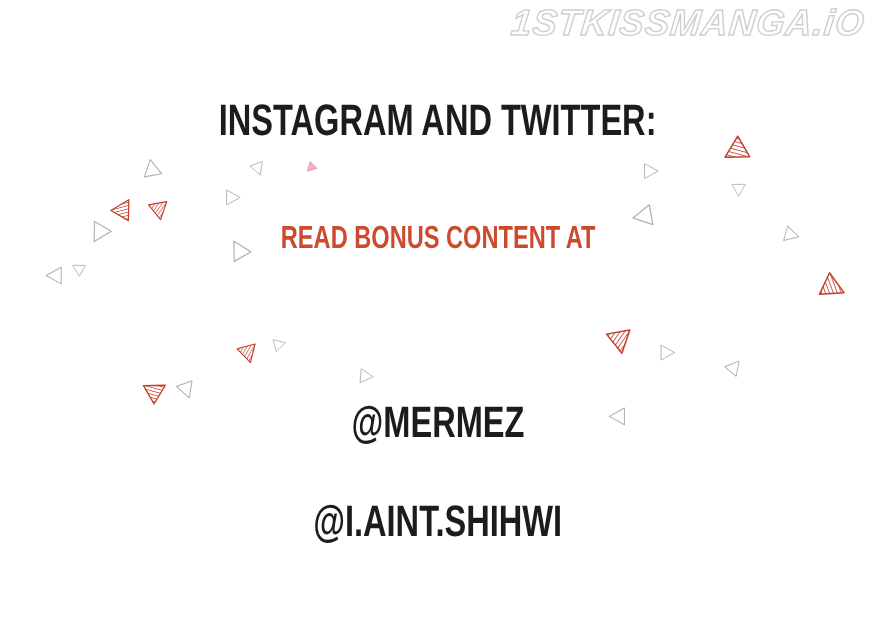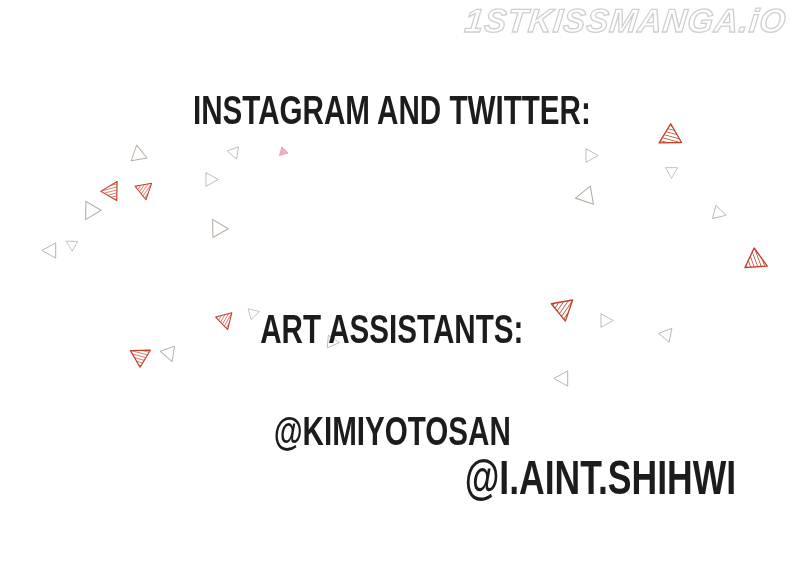--- a/index.html
+++ b/index.html
@@ -14,33 +14,33 @@
     position:absolute;top:2px;right:14px;
     font-size:33px;font-weight:bold;font-style:italic;
     letter-spacing:1px;
     color:#ffffff;
     -webkit-text-stroke:1.3px #cfcfcf;
     text-stroke:1.3px #cfcfcf;
     transform:skewX(-6deg);
     white-space:nowrap;
   }
   
-  .line{position:absolute;left:0;right:16px;text-align:center;white-space:nowrap;line-height:1;}
+  .line{position:absolute;left:0;right:4px;text-align:center;white-space:nowrap;line-height:1;}
   .line > span{display:inline-block;transform:scaleX(0.74);transform-origin:center center;}
   .black{color:#1c1c1c;font-weight:bold;}
   .orange{color:#cc4a2e;font-weight:bold;}
   .l-socials-heading{top:90px;font-size:40px;}
   .l-socials-handle{top:139px;font-size:40px;}
   .l-bonus{top:202px;font-size:29px;}
   .l-url{top:236px;font-size:41px;}
   .l-url > span{transform:scaleX(0.70);}
   .l-assist-heading{top:309px;font-size:40px;}
   .l-assist-1{top:364px;font-size:40px;}
   .l-assist-2{top:411px;font-size:40px;}
-  .l-assist-3{top:454px;font-size:48px;text-align:right;}
+  .l-assist-3{top:454px;font-size:40px;}
   
   #doodles{position:absolute;inset:0;pointer-events:none;}
   .doodle{position:absolute;}
 </style>
 </head>
 <body>
 
 <div class="page">
 
   <div class="watermark">1STKISSMANGA.iO</div>
@@ -156,28 +156,28 @@
       <svg viewBox="0 0 40 40" class="doodle" style="left: 552px; top: 369px; width: 19px; height: 19px; transform: rotate(-90deg);">
         <polygon points="20,4 36,33 4,33" fill="none" stroke="#b9aea6" stroke-width="2" stroke-linejoin="round"></polygon>
       </svg>
     </div>
 
   <div class="line black l-socials-heading">
     <span>INSTAGRAM AND TWITTER:</span>
   </div>
 
 
-
-
-  <div class="line black l-assist-heading">
-    <span>ART ASSISTANTS:</span>
+  <div class="line orange l-bonus">
+    <span>READ BONUS CONTENT AT</span>
   </div>
 
 
-  <div class="line black l-assist-2">
-    <span>@KIMIYOTOSAN</span>
+
+  <div class="line black l-assist-1">
+    <span>@MERMEZ</span>
   </div>
+
 
   <div class="line black l-assist-3">
     <span>@I.AINT.SHIHWI</span>
   </div>
 
 </div>
 
 </body></html>

